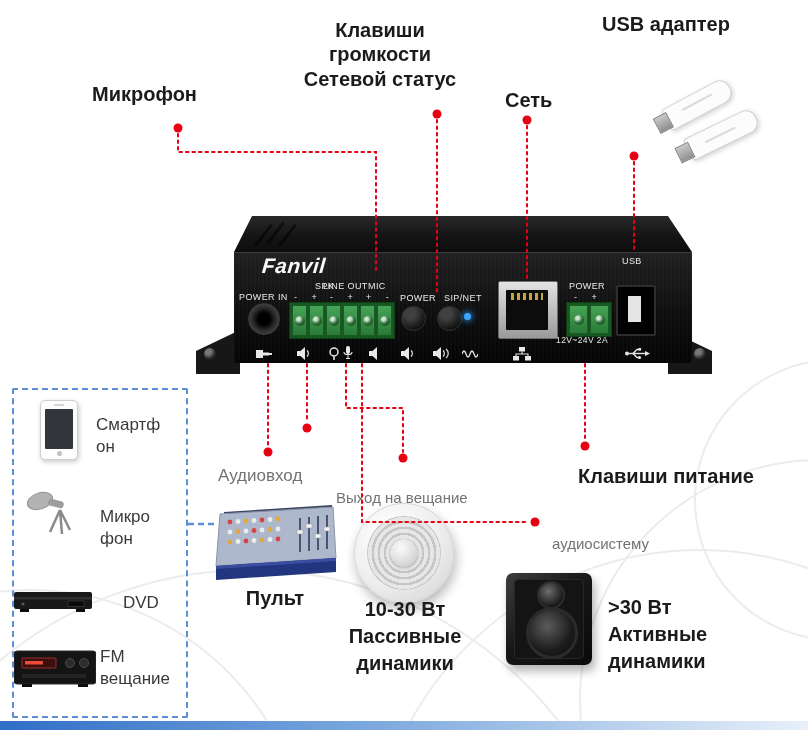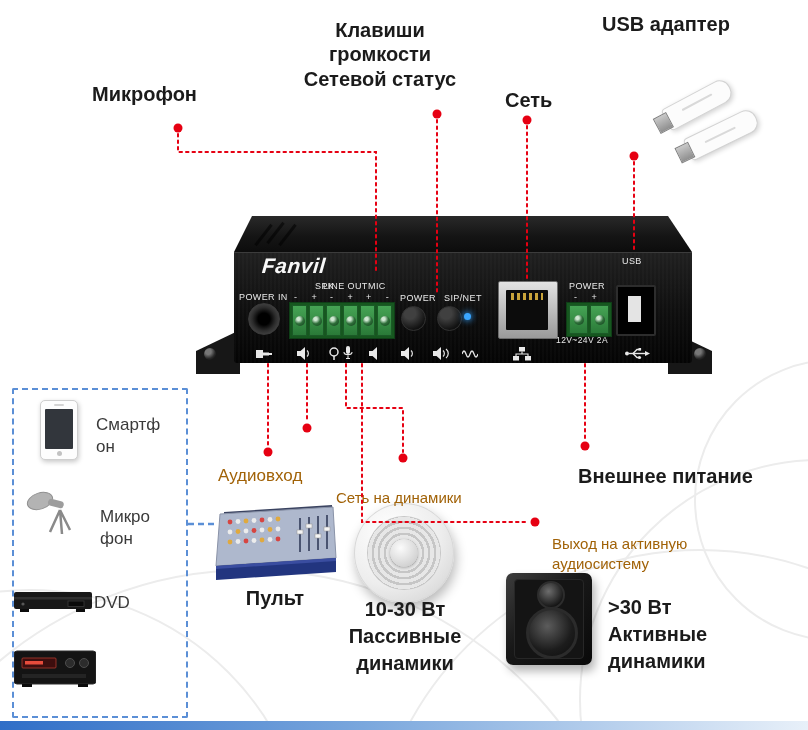--- a/index.html
+++ b/index.html
@@ -3,21 +3,21 @@
 <meta charset="utf-8">
 <style>
   html,body{margin:0;padding:0;background:#fff;}
   #canvas{position:relative;width:808px;height:730px;background:#ffffff;overflow:hidden;
           font-family:"Liberation Sans", sans-serif;color:#1c1c1c;}
   .abs{position:absolute;}
   svg{display:block;}
 
   
   .co{position:absolute;font-weight:700;color:#1b1b1b;font-size:20px;line-height:1.22;z-index:2;}
-  .co-reg{position:absolute;font-weight:400;color:#a16207;z-index:2;}
+  .co-reg{position:absolute;font-weight:400;color:#737373;z-index:2;}
 
   
   .dev{position:absolute;z-index:1;}
   .dev-top{left:196px;top:214px;width:522px;height:40px;
            clip-path:polygon(56px 2px,472px 2px,496px 38px,38px 38px);
            background:linear-gradient(180deg,#2b2b2b 0%,#151515 55%,#0b0b0b 100%);}
   .vent{position:absolute;width:3px;height:26px;background:#000;opacity:.55;transform:rotate(38deg);z-index:1;}
   .dev-front{left:234px;top:252px;width:458px;height:110px;
              background:repeating-linear-gradient(90deg,rgba(255,255,255,.018) 0 2px,transparent 2px 4px),
                         linear-gradient(180deg,#202020 0%,#0e0e0e 55%,#040404 100%);
@@ -290,26 +290,25 @@
       <circle cx="268" cy="452" r="4.5"></circle>
       <circle cx="307" cy="428" r="4.5"></circle>
       <circle cx="403" cy="458" r="4.5"></circle>
       <circle cx="535" cy="522" r="4.5"></circle>
       <circle cx="585" cy="446" r="4.5"></circle>
     </g>
     <path d="M188 524 H214" stroke="#5b8fd6" stroke-width="2.5" stroke-dasharray="6 4" fill="none"></path>
   </svg>
 
   <div class="co-reg" style="left:218px;top:466px;font-size:17px;">Аудиовход</div>
-  <div class="co-reg" style="left:336px;top:489px;font-size:15px;">Сеть на динамики</div>
+  <div class="co-reg" style="left:336px;top:489px;font-size:15px;">Выход на вещание</div>
   <div class="co-reg" style="left:552px;top:534px;font-size:15px;line-height:1.35;width:180px;">
-    <div>Выход на активную</div>
     <div>аудиосистему</div>
   </div>
-  <div class="co" style="left:578px;top:464px;">Внешнее питание</div>
+  <div class="co" style="left:578px;top:464px;">Клавиши питание</div>
 
   <div class="srcbox"></div>
 
   <div class="phone">
     <div class="phone-slit"></div>
     <div class="phone-screen"></div>
     <div class="phone-home"></div>
   </div>
   <div class="srclabel" style="left:96px;top:414px;width:72px;">
     <div>Смартф</div>
@@ -332,36 +331,40 @@
   <div class="abs" style="left:14px;top:588px;z-index:1;">
     <svg width="78" height="28" viewBox="0 0 78 28">
       <rect x="0" y="4" width="78" height="17" rx="2" fill="#181818"></rect>
       <rect x="0" y="9" width="78" height="2.5" fill="#303030"></rect>
       <rect x="54" y="13" width="16" height="5.5" fill="#0a0a0a" stroke="#3a3a3a" stroke-width="0.8"></rect>
       <circle cx="9" cy="16" r="1.6" fill="#575757"></circle>
       <rect x="6" y="21" width="9" height="3" fill="#0c0c0c"></rect>
         <rect x="62" y="21" width="9" height="3" fill="#0c0c0c"></rect>
     </svg>
   </div>
-  <div class="srclabel" style="left:94px;top:592px;width:60px;">
+  <div class="srclabel" style="left:123px;top:592px;width:60px;">
     <div>DVD</div>
     <div></div>
   </div>
 
   <div class="abs" style="left:14px;top:648px;z-index:1;">
     <svg width="82" height="42" viewBox="0 0 82 42">
       <rect x="0" y="3" width="82" height="33" rx="3" fill="#141414" stroke="#2c2c2c"></rect>
       <rect x="8" y="10" width="34" height="10" rx="1" fill="#3d0e0e" stroke="#b03a2e" stroke-width="0.8"></rect>
       <rect x="11" y="13" width="18" height="3.5" fill="#e74c3c"></rect>
       <circle cx="56" cy="15" r="4.5" fill="#2c2c2c" stroke="#4d4d4d"></circle>
       <circle cx="70" cy="15" r="4.5" fill="#2c2c2c" stroke="#4d4d4d"></circle>
       <rect x="8" y="26" width="64" height="4" fill="#242424"></rect>
       <rect x="8" y="36" width="10" height="3" fill="#0c0c0c"></rect>
         <rect x="64" y="36" width="10" height="3" fill="#0c0c0c"></rect>
     </svg>
+  </div>
+  <div class="srclabel" style="left:100px;top:646px;width:70px;">
+    <div>FM</div>
+    <div>вещание</div>
   </div>
 
   <div class="abs" style="left:214px;top:500px;z-index:1;">
     <svg width="124" height="84" viewBox="0 0 124 84">
       <polygon points="10,12 118,5 118,10 10,17" fill="#3a4360"></polygon>
       <polygon points="6,14 119,7 122,58 2,66" fill="#aeb8cd" stroke="#8a93a8" stroke-width="1"></polygon>
       <g>
         <circle cx="16" cy="22" r="2.4" fill="#d64541"></circle>
           <circle cx="24" cy="21.5" r="2.4" fill="#ececec"></circle>
           <circle cx="32" cy="21" r="2.4" fill="#e0a93e"></circle>

